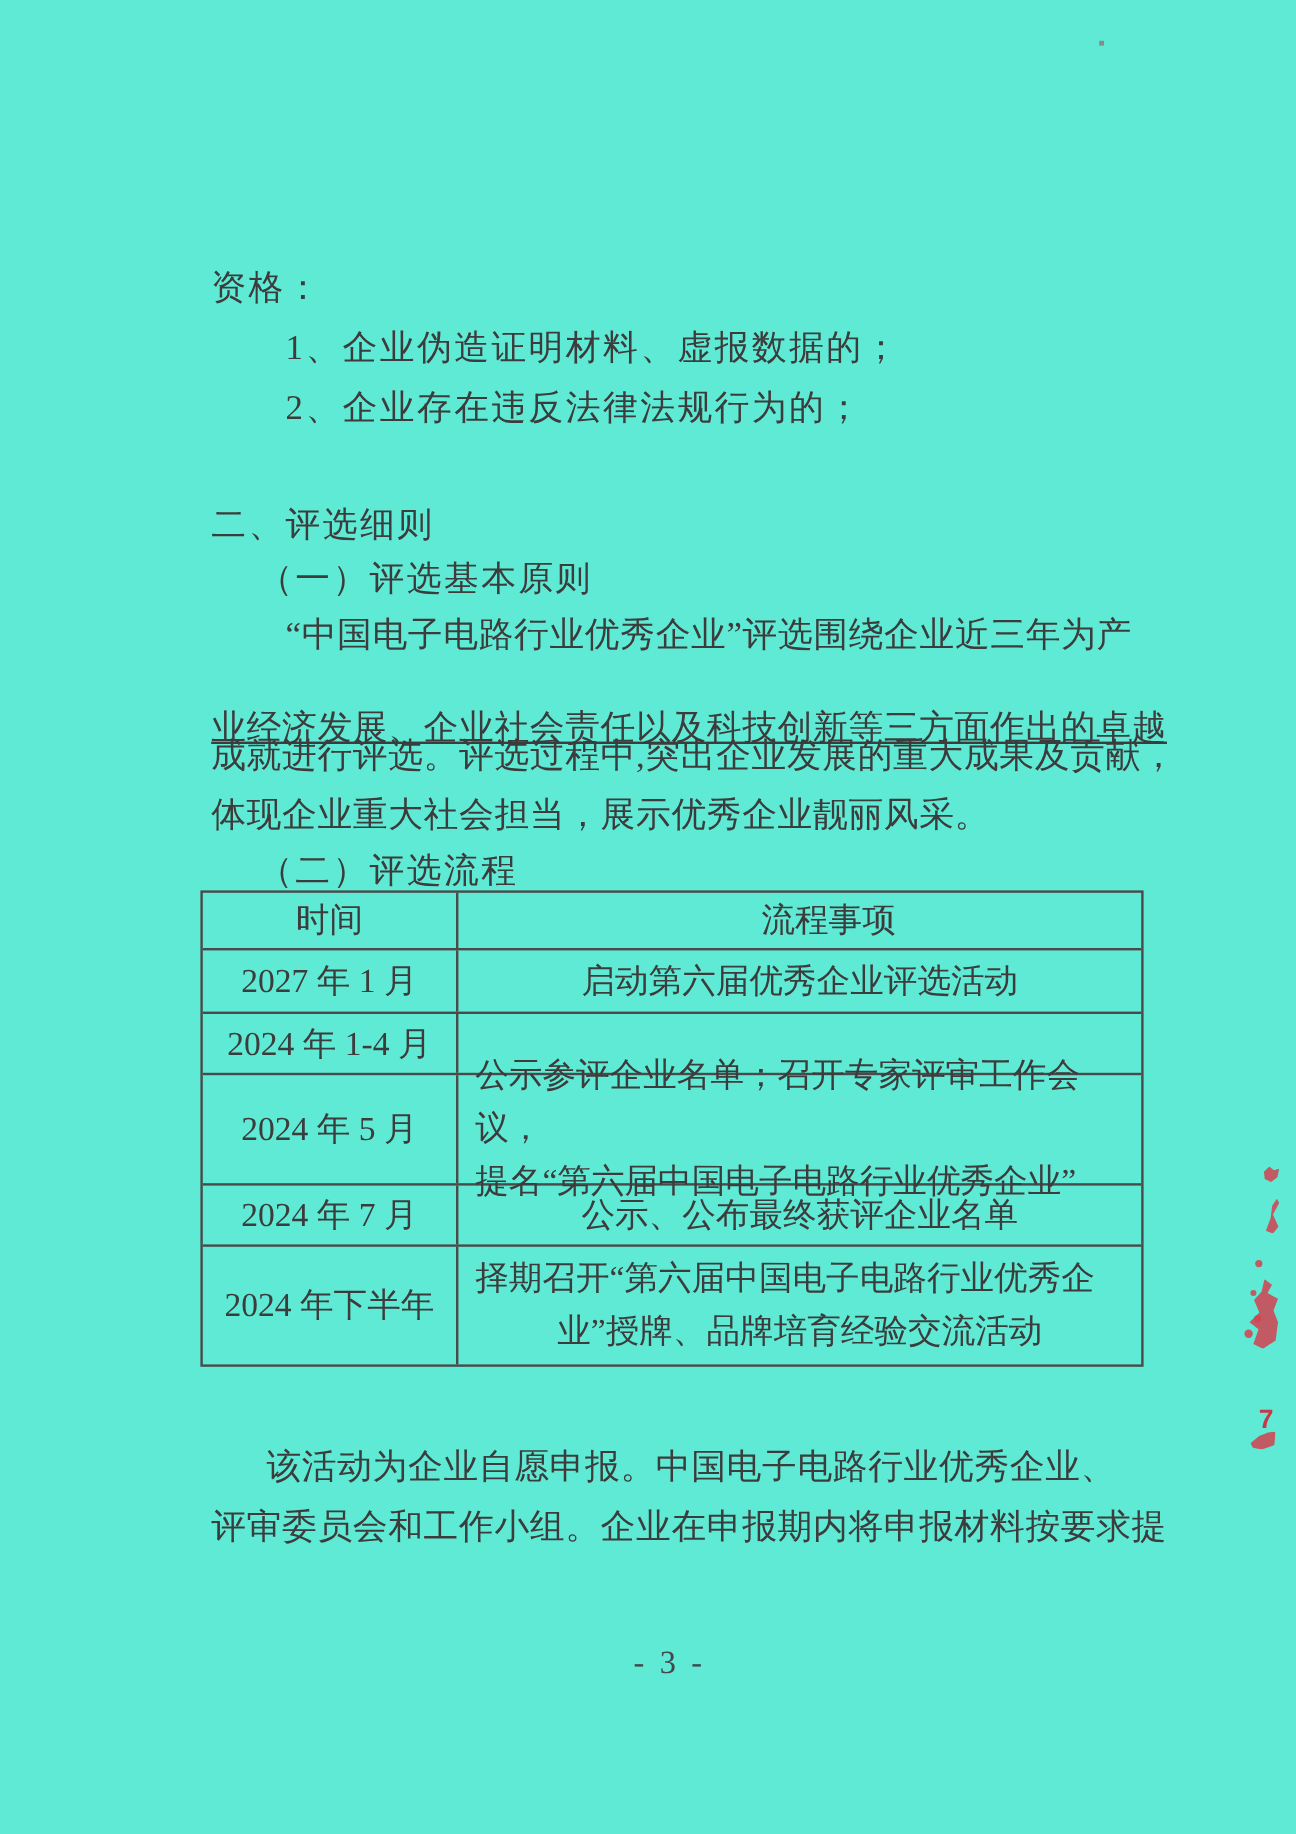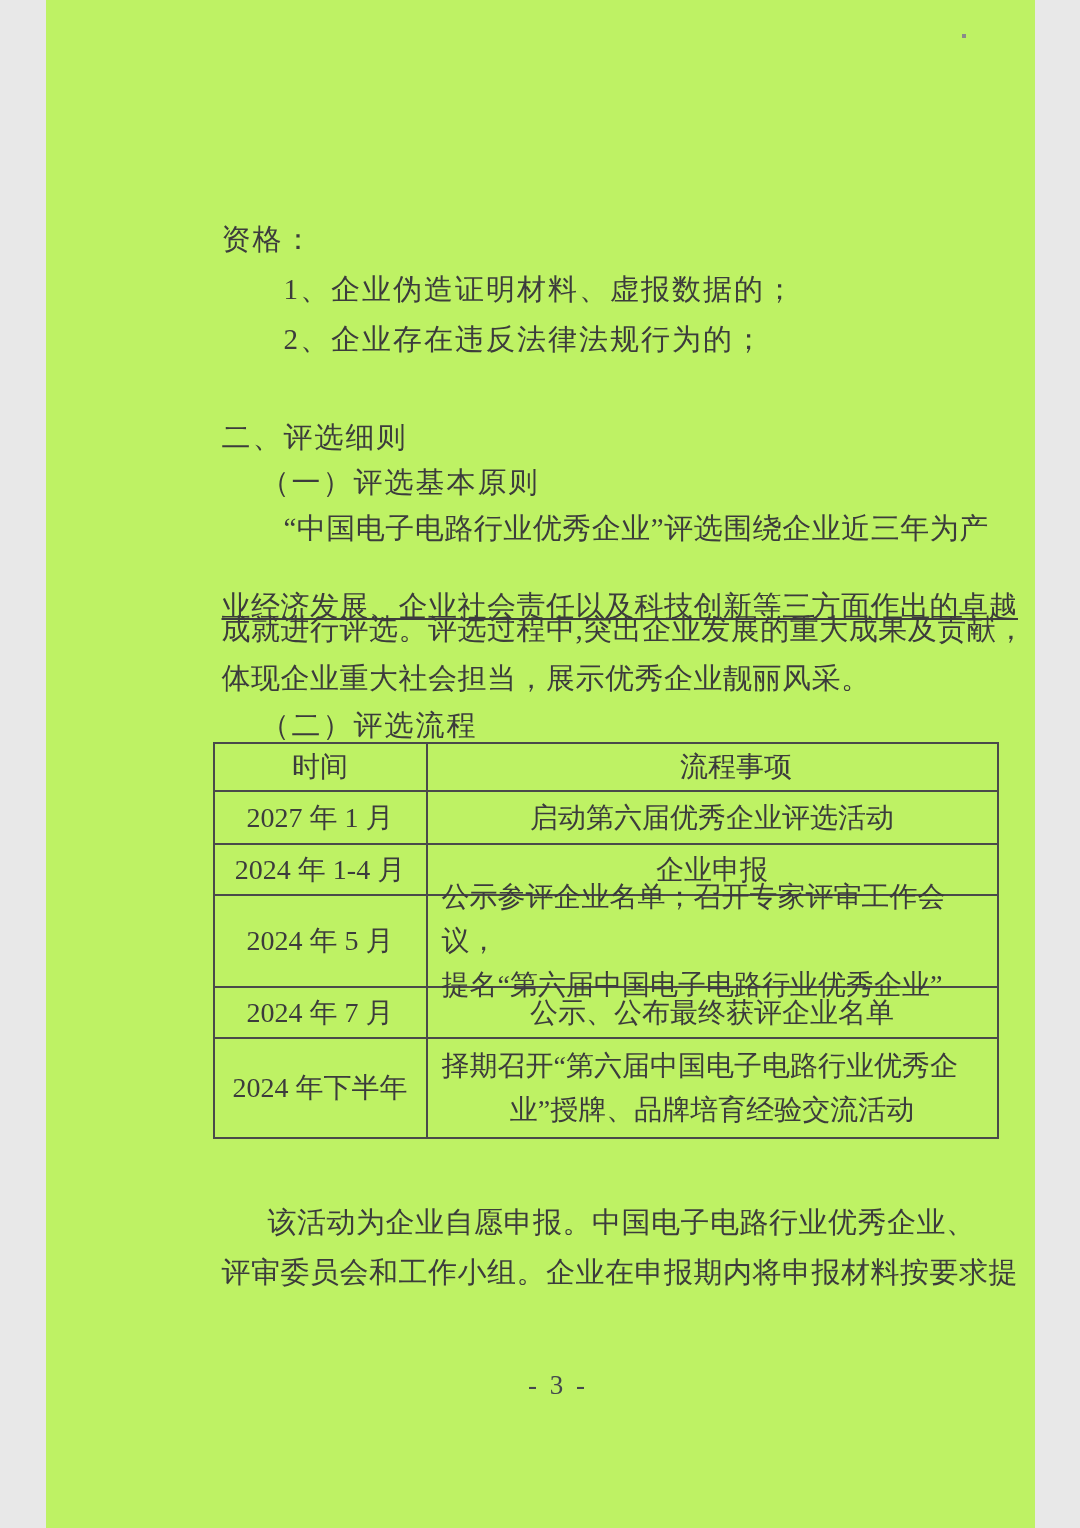--- a/index.html
+++ b/index.html
@@ -1,18 +1,18 @@
 <!DOCTYPE html>
 <html><head>
 <meta charset="utf-8">
 <style>
   html,body { margin:0; padding:0; background:#e8e8e8; }
   .page {
-    position:relative; width:989px; height:1528px; margin:0 auto;
-    background:#bef264; overflow:hidden;
+    position:relative; width:1080px; height:1528px; margin:0 auto;
+    background:#5eead4; overflow:hidden;
     font-family:"Liberation Serif","DejaVu Serif",serif;
     color:#3c3c3c;
   }
   .tline { position:absolute; font-size:29px; white-space:pre; letter-spacing:2px; }
   .para-line { letter-spacing:0.5px; }
   
   .etable {
     position:absolute; left:167px; top:742px; width:786px;
     border:2px solid #4a4a4a; box-sizing:border-box;
     font-size:28px; color:#3c3c3c;
@@ -76,21 +76,20 @@
     <div class="t-row h48">
       <div class="t-cell c-time">时间</div>
       <div class="t-cell c-item">流程事项</div>
     </div>
     <div class="t-row h53">
       <div class="t-cell c-time">2027 年 1 月</div>
       <div class="t-cell c-item">启动第六届优秀企业评选活动</div>
     </div>
     <div class="t-row h51">
       <div class="t-cell c-time">2024 年 1-4 月</div>
-      <div class="t-cell c-item">企业申报</div>
     </div>
     <div class="t-row h92">
       <div class="t-cell c-time">2024 年 5 月</div>
       <div class="t-cell c-item lines-left">
         <div class="cell-line">公示参评企业名单；召开专家评审工作会议，</div>
         <div class="cell-line">提名“第六届中国电子电路行业优秀企业”</div>
       </div>
     </div>
     <div class="t-row h51">
       <div class="t-cell c-time">2024 年 7 月</div>

